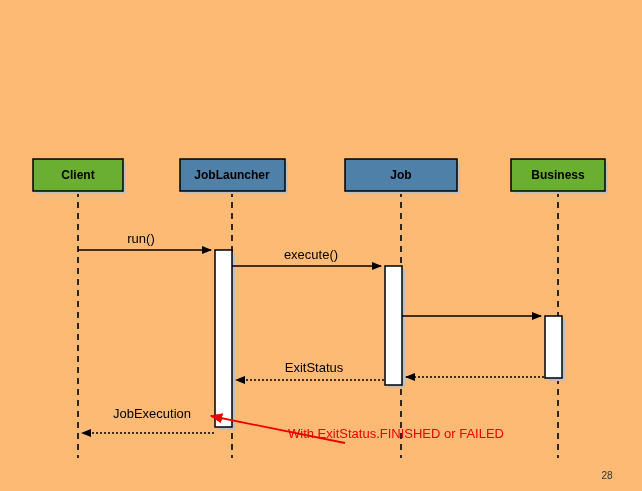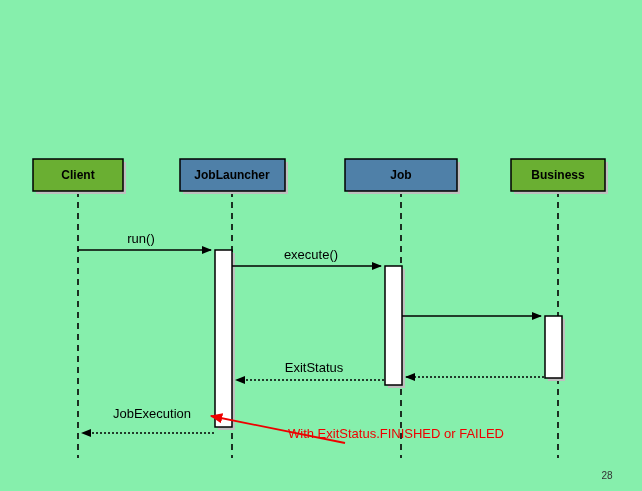--- a/index.html
+++ b/index.html
@@ -8,21 +8,21 @@
     padding: 0;
     background: #ffffff;
   }
   body {
     font-family: "Liberation Sans", sans-serif;
   }
   #slide {
     position: relative;
     width: 642px;
     height: 491px;
-    background: #86efac;
+    background: #fdba74;
     overflow: hidden;
   }
   #diagram-svg {
     position: absolute;
     left: 0;
     top: 0;
     width: 642px;
     height: 491px;
     display: block;
   }

